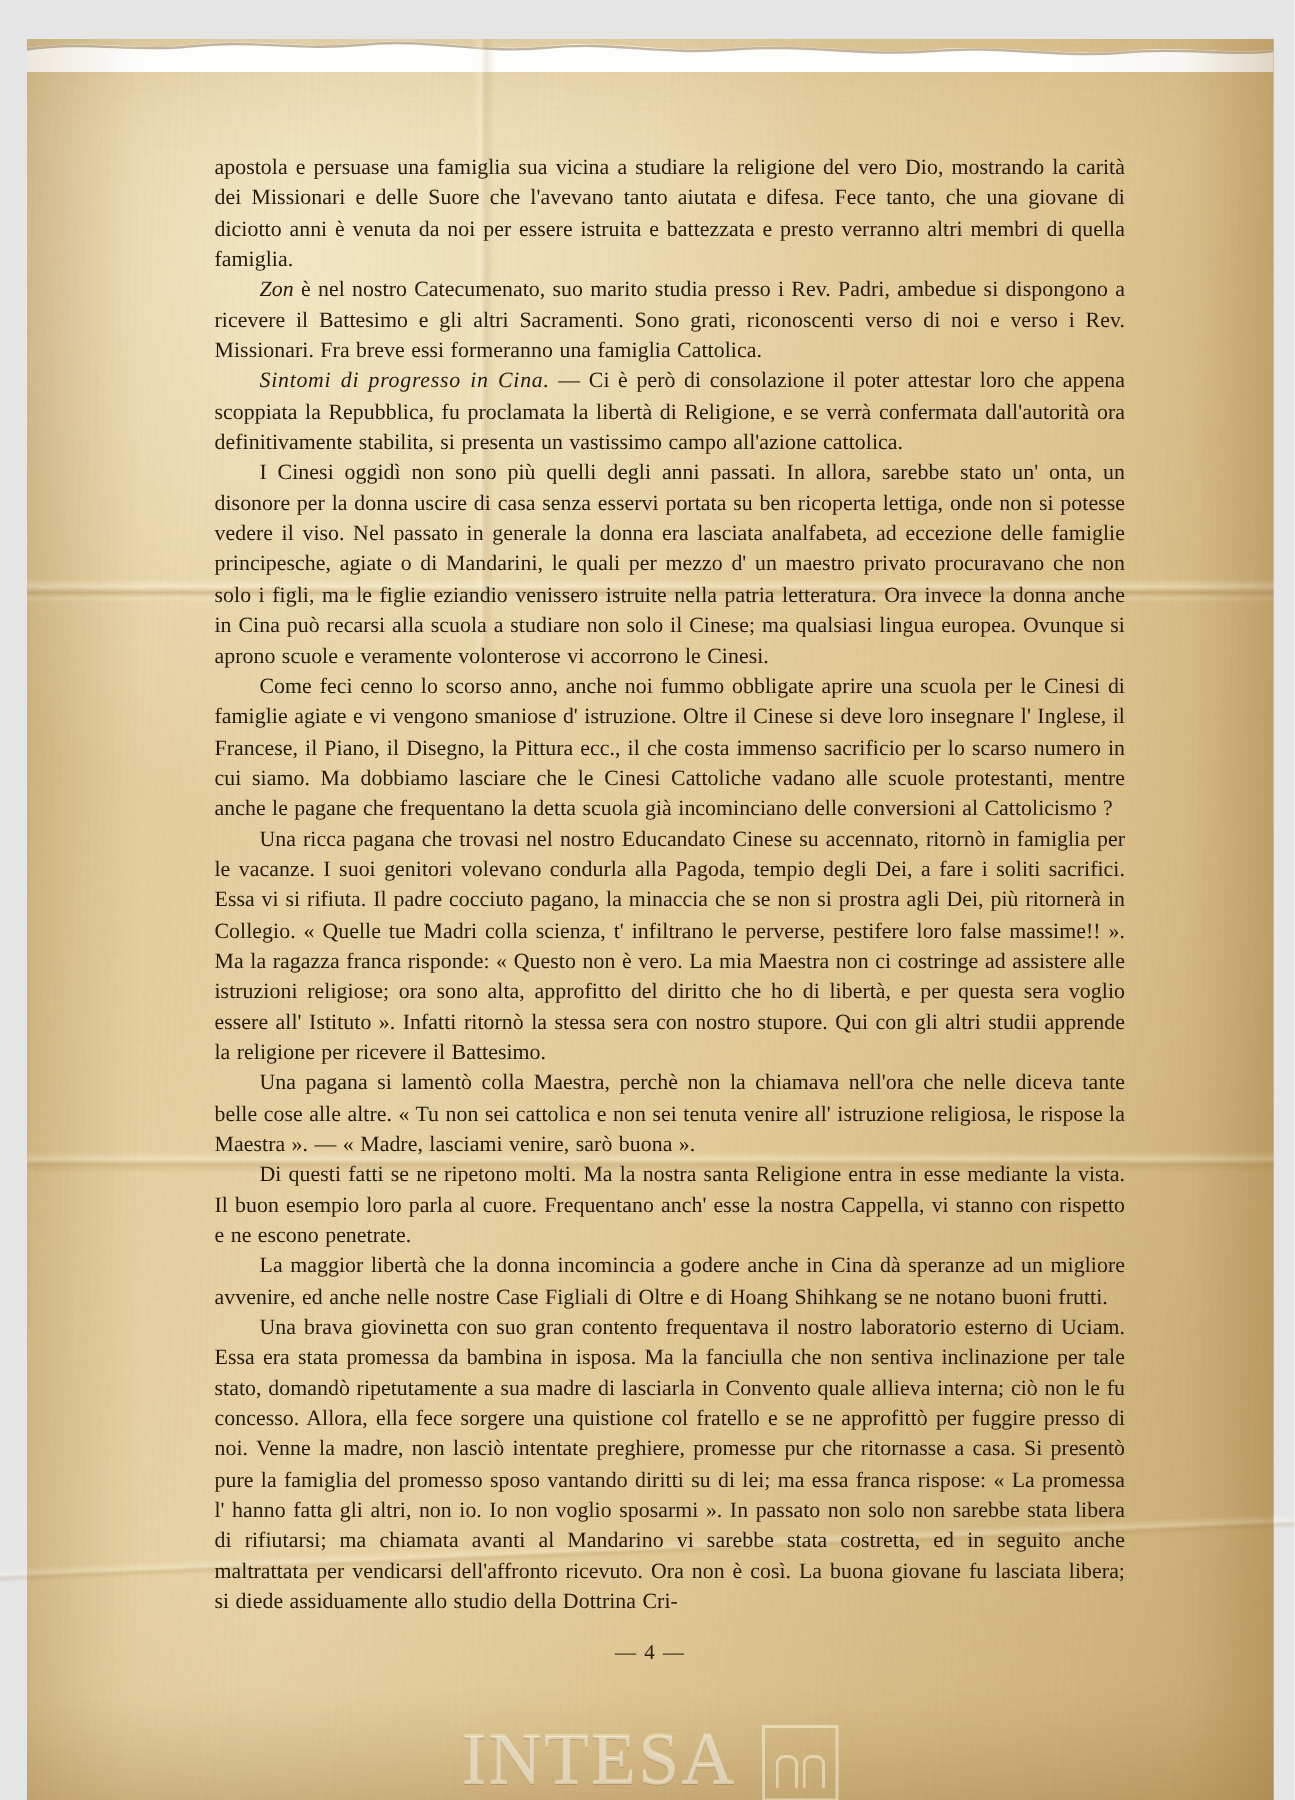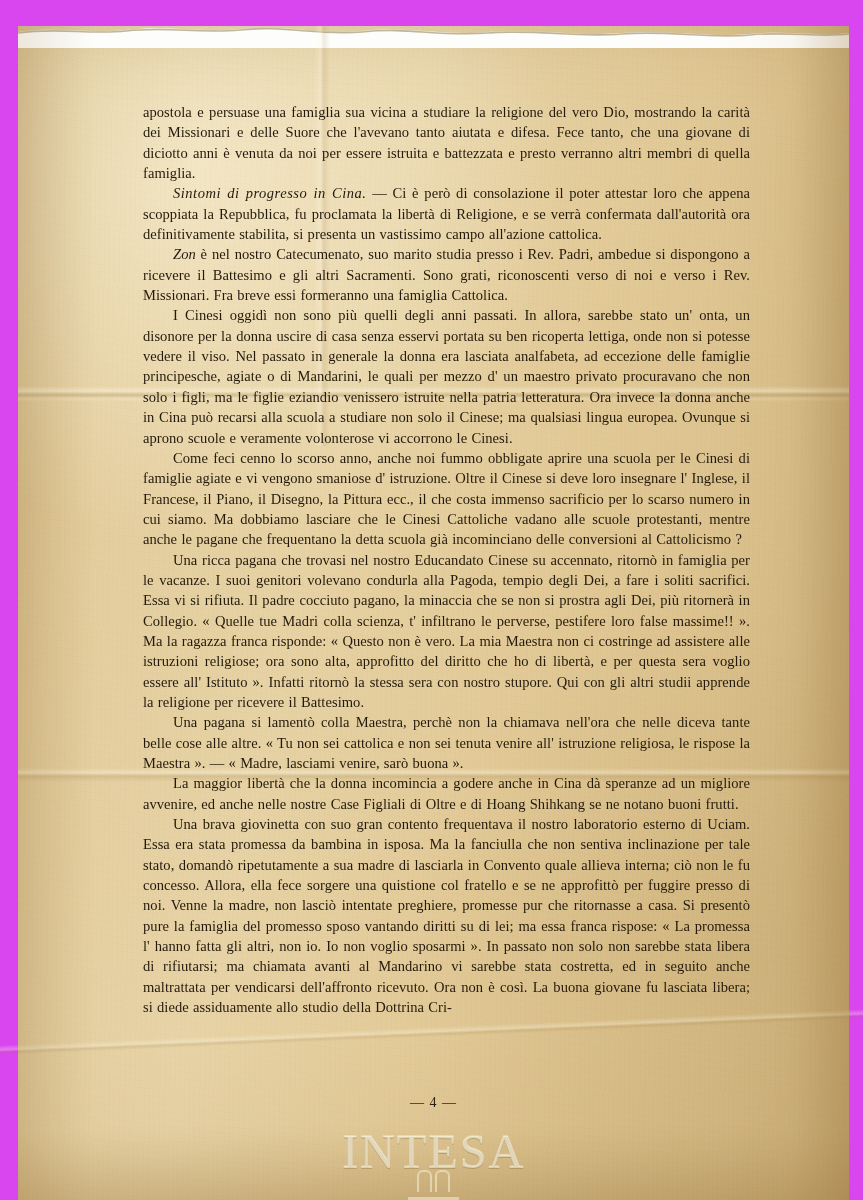--- a/index.html
+++ b/index.html
@@ -12,21 +12,21 @@
     height: 1200px;
     overflow: hidden;
     font-family: "Liberation Serif", serif;
   }
 
   
   #scan-frame {
     position: relative;
     width: 863px;
     height: 1200px;
-    background: #d946ef;
+    background: #e5e5e5;
   }
 
   
   #paper-sheet {
     position: absolute;
     left: 18px;
     top: 26px;
     width: 831px;
     height: 1174px;
     background:
@@ -167,26 +167,25 @@
   }
 
   
   #watermark {
     position: absolute;
     left: 0;
     top: 1097px;
     width: 831px;
     height: 78px;
     display: flex;
-    align-items: center;
+    align-items: flex-end;
     justify-content: center;
     gap: 17px;
     pointer-events: none;
     user-select: none;
-    flex-direction: column;
   }
   .wm-word {
     font-family: "Liberation Serif", serif;
     font-size: 49px;
     letter-spacing: 1.5px;
     color: rgba(255,253,240,0.50);
     text-shadow:
       0 1px 0 rgba(120,92,44,0.30),
       0 -1px 0 rgba(255,255,240,0.35);
   }
@@ -232,28 +231,29 @@
     <div class="crease" id="crease-upper"></div>
     <div class="crease" id="crease-lower"></div>
     <div id="crease-diag"></div>
     <div id="crease-vert"></div>
     <div id="edge-shade"></div>
 
     <div id="text-column">
 
       <p class="no-indent">apostola e persuase una famiglia sua vicina a studiare la religione del vero Dio, mostrando la carità dei Missionari e delle Suore che l'avevano tanto aiutata e difesa. Fece tanto, che una giovane di diciotto anni è venuta da noi per essere istruita e battezzata e presto verranno altri membri di quella famiglia.</p>
 
+      <p><span class="it">Zon</span><span> è nel nostro Catecumenato, suo marito studia presso i Rev. Padri, ambedue si dispongono a ricevere il Battesimo e gli altri Sacramenti. Sono grati, riconoscenti verso di noi e verso i Rev. Missionari. Fra breve essi formeranno una famiglia Cattolica.</span></p>
+
       <p><span class="run-head">Sintomi di progresso in Cina.</span><span> — Ci è però di consolazione il poter attestar loro che appena scoppiata la Repubblica, fu proclamata la libertà di Religione, e se verrà confermata dall'autorità ora definitivamente stabilita, si presenta un vastissimo campo all'azione cattolica.</span></p>
-
-      <p><span class="it">Zon</span><span> è nel nostro Catecumenato, suo marito studia presso i Rev. Padri, ambedue si dispongono a ricevere il Battesimo e gli altri Sacramenti. Sono grati, riconoscenti verso di noi e verso i Rev. Missionari. Fra breve essi formeranno una famiglia Cattolica.</span></p>
 
       <p>I Cinesi oggidì non sono più quelli degli anni passati. In allora, sarebbe stato un' onta, un disonore per la donna uscire di casa senza esservi portata su ben ricoperta lettiga, onde non si potesse vedere il viso. Nel passato in generale la donna era lasciata analfabeta, ad eccezione delle famiglie principesche, agiate o di Mandarini, le quali per mezzo d' un maestro privato procuravano che non solo i figli, ma le figlie eziandio venissero istruite nella patria letteratura. Ora invece la donna anche in Cina può recarsi alla scuola a studiare non solo il Cinese; ma qualsiasi lingua europea. Ovunque si aprono scuole e veramente volonterose vi accorrono le Cinesi.</p>
       <p>Come feci cenno lo scorso anno, anche noi fummo obbligate aprire una scuola per le Cinesi di famiglie agiate e vi vengono smaniose d' istruzione. Oltre il Cinese si deve loro insegnare l' Inglese, il Francese, il Piano, il Disegno, la Pittura ecc., il che costa immenso sacrificio per lo scarso numero in cui siamo. Ma dobbiamo lasciare che le Cinesi Cattoliche vadano alle scuole protestanti, mentre anche le pagane che frequentano la detta scuola già incominciano delle conversioni al Cattolicismo ?</p>
       <p>Una ricca pagana che trovasi nel nostro Educandato Cinese su accennato, ritornò in famiglia per le vacanze. I suoi genitori volevano condurla alla Pagoda, tempio degli Dei, a fare i soliti sacrifici. Essa vi si rifiuta. Il padre cocciuto pagano, la minaccia che se non si prostra agli Dei, più ritornerà in Collegio. « Quelle tue Madri colla scienza, t' infiltrano le perverse, pestifere loro false massime!! ». Ma la ragazza franca risponde: « Questo non è vero. La mia Maestra non ci costringe ad assistere alle istruzioni religiose; ora sono alta, approfitto del diritto che ho di libertà, e per questa sera voglio essere all' Istituto ». Infatti ritornò la stessa sera con nostro stupore. Qui con gli altri studii apprende la religione per ricevere il Battesimo.</p>
       <p>Una pagana si lamentò colla Maestra, perchè non la chiamava nell'ora che nelle diceva tante belle cose alle altre. « Tu non sei cattolica e non sei tenuta venire all' istruzione religiosa, le rispose la Maestra ». — « Madre, lasciami venire, sarò buona ».</p>
+      <p>Di questi fatti se ne ripetono molti. Ma la nostra santa Religione entra in esse mediante la vista. Il buon esempio loro parla al cuore. Frequentano anch' esse la nostra Cappella, vi stanno con rispetto e ne escono penetrate.</p>
       <p>La maggior libertà che la donna incomincia a godere anche in Cina dà speranze ad un migliore avvenire, ed anche nelle nostre Case Figliali di Oltre e di Hoang Shihkang se ne notano buoni frutti.</p>
       <p>Una brava giovinetta con suo gran contento frequentava il nostro laboratorio esterno di Uciam. Essa era stata promessa da bambina in isposa. Ma la fanciulla che non sentiva inclinazione per tale stato, domandò ripetutamente a sua madre di lasciarla in Convento quale allieva interna; ciò non le fu concesso. Allora, ella fece sorgere una quistione col fratello e se ne approfittò per fuggire presso di noi. Venne la madre, non lasciò intentate preghiere, promesse pur che ritornasse a casa. Si presentò pure la famiglia del promesso sposo vantando diritti su di lei; ma essa franca rispose: « La promessa l' hanno fatta gli altri, non io. Io non voglio sposarmi ». In passato non solo non sarebbe stata libera di rifiutarsi; ma chiamata avanti al Mandarino vi sarebbe stata costretta, ed in seguito anche maltrattata per vendicarsi dell'affronto ricevuto. Ora non è così. La buona giovane fu lasciata libera; si diede assiduamente allo studio della Dottrina Cri-</p>
 
     </div>
 
     <div id="folio">— 4 —</div>
 
     <div id="watermark">
       <span class="wm-word">INTESA</span>
       <span id="wm-mark"></span>

